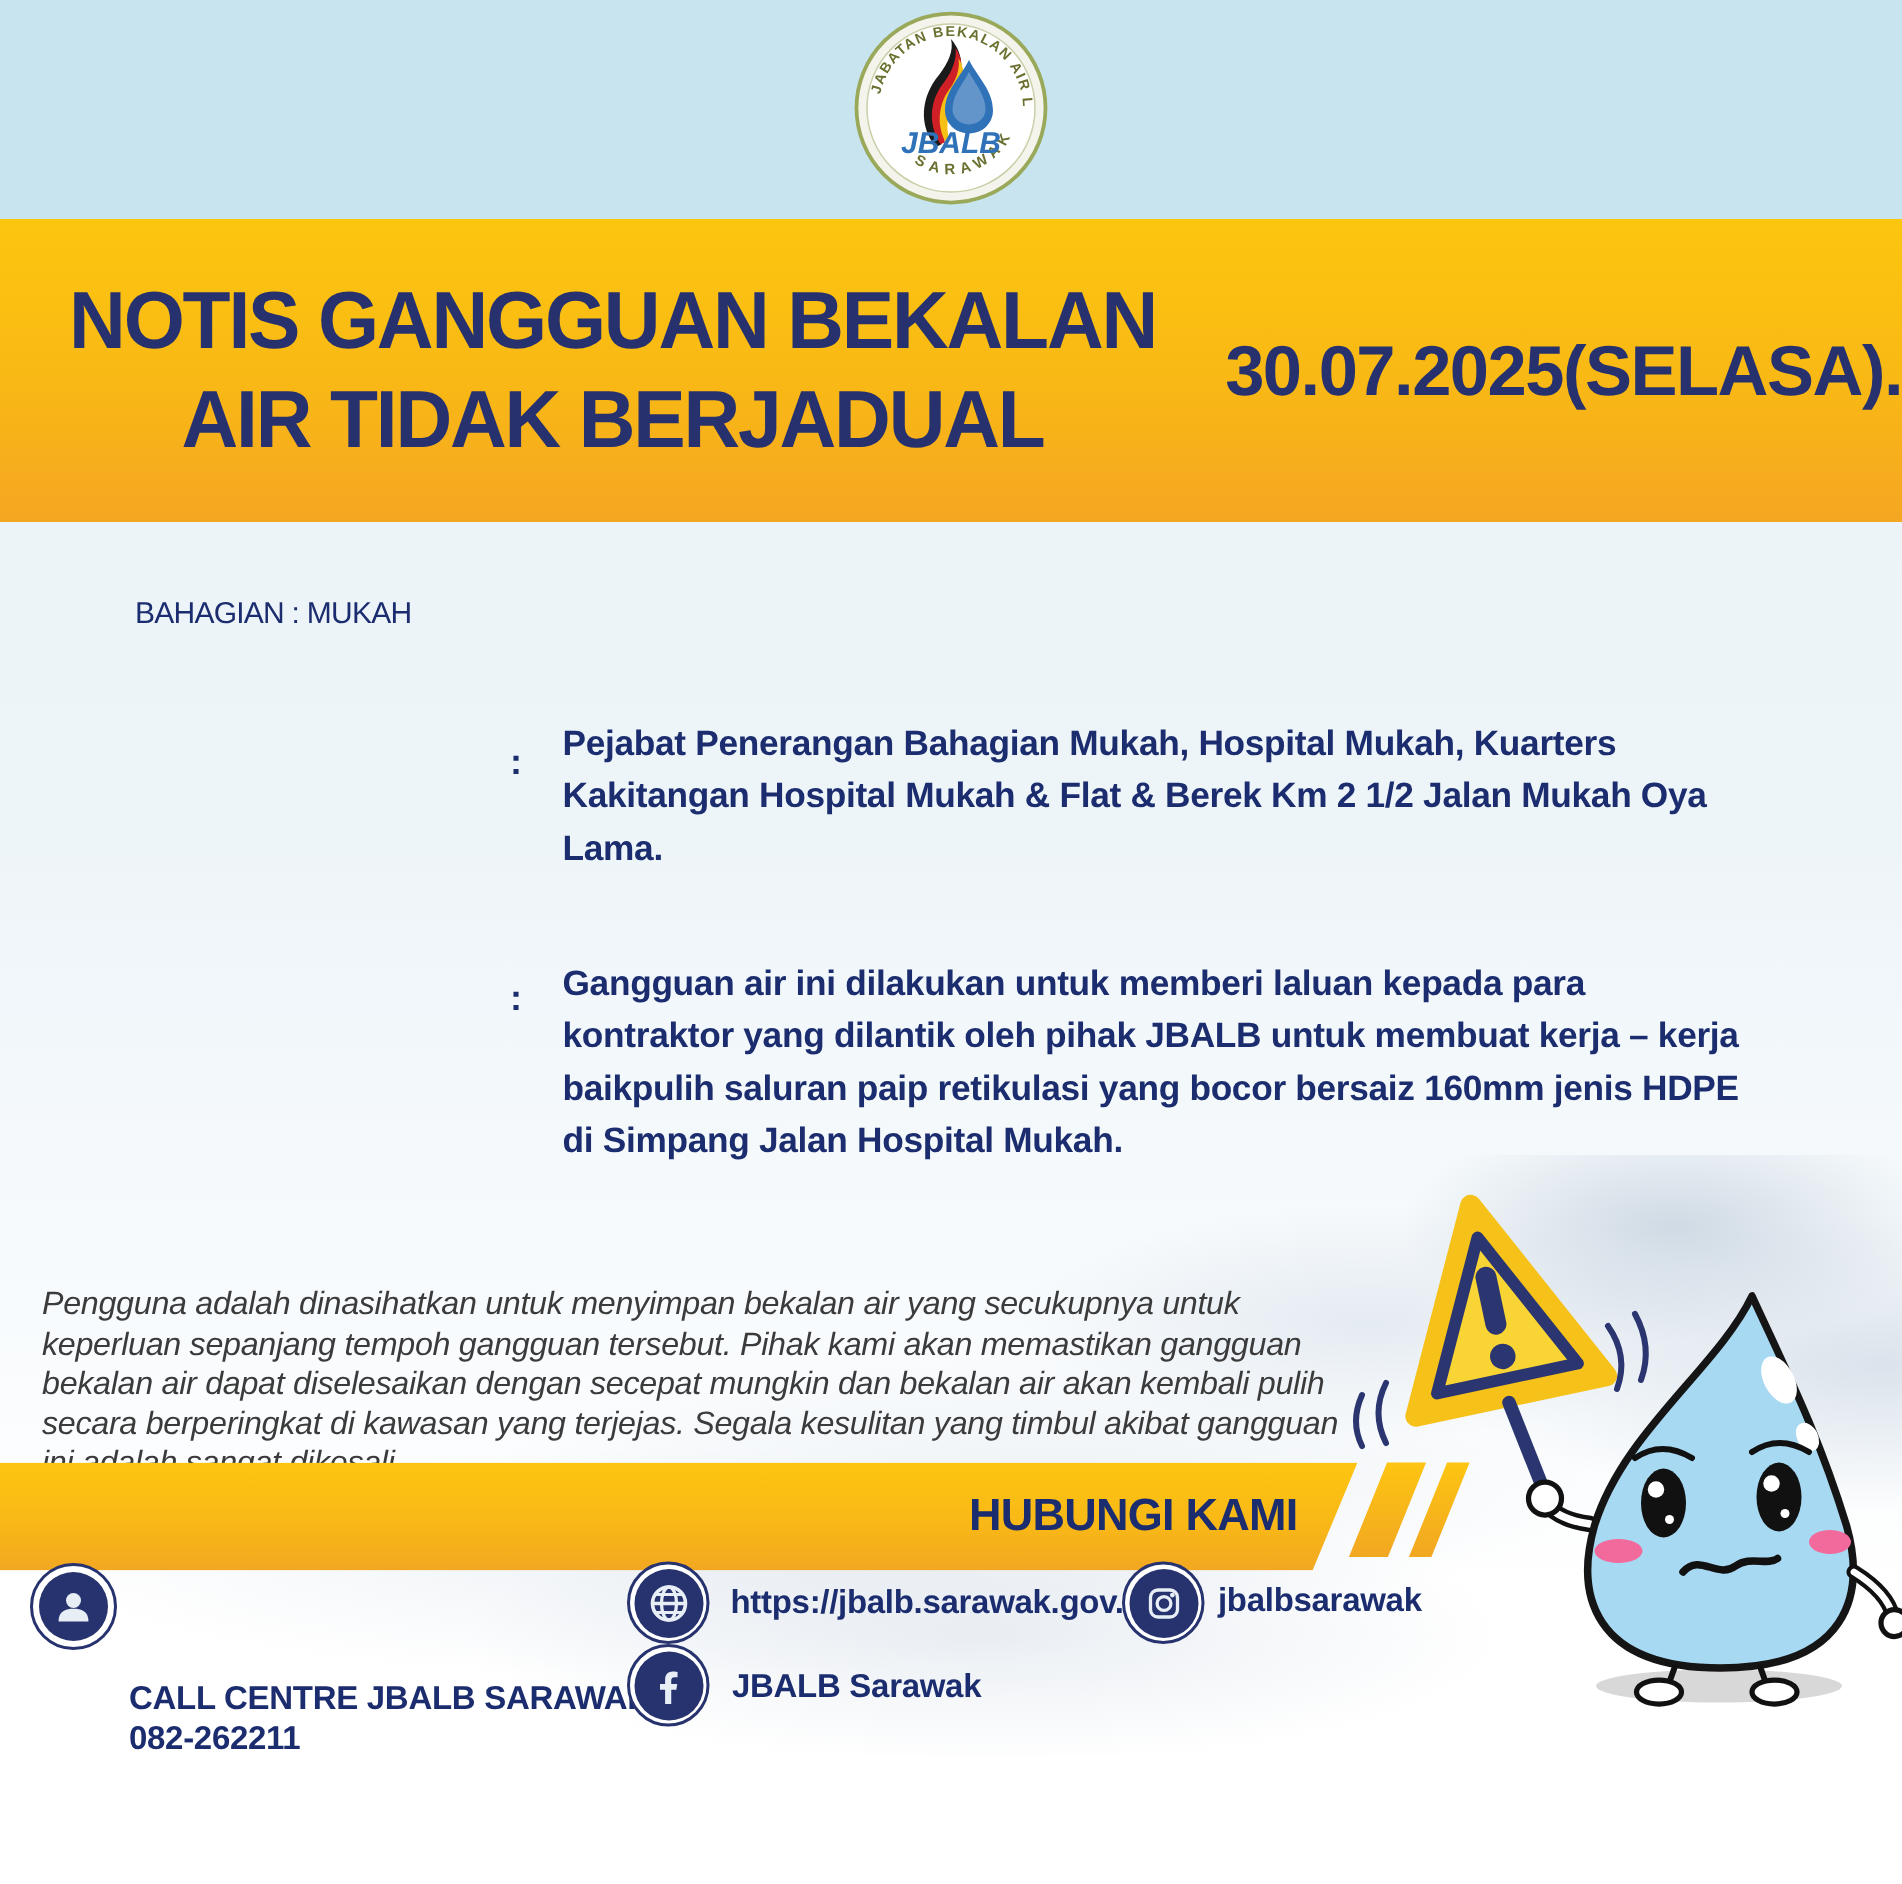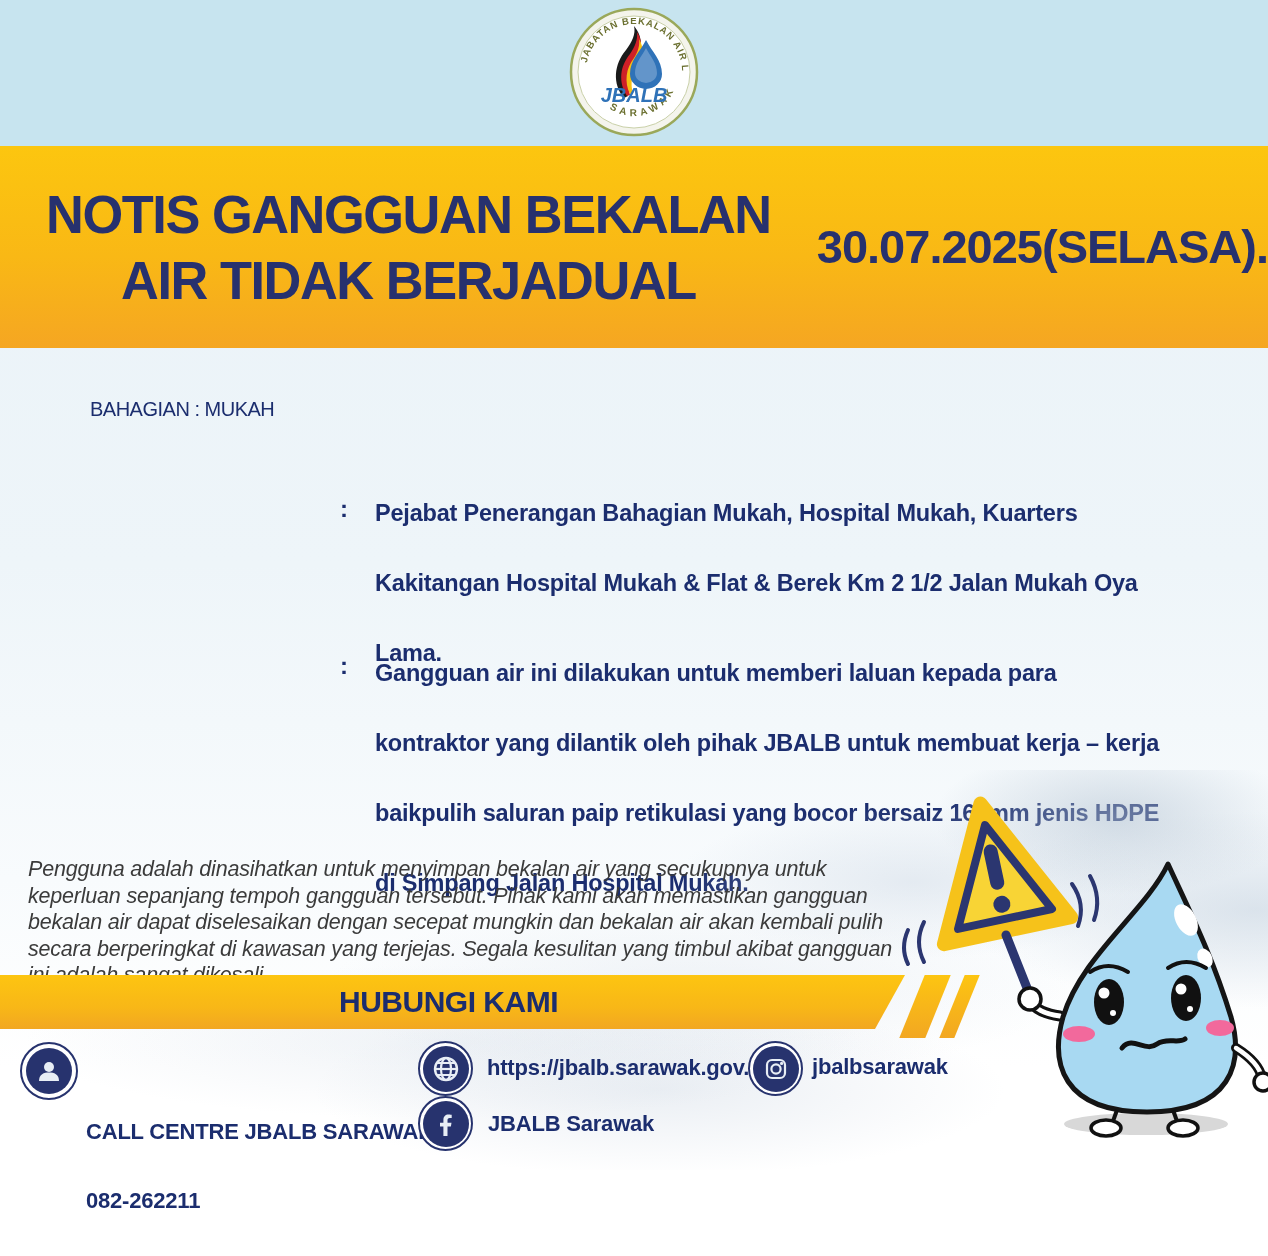--- a/index.html
+++ b/index.html
@@ -20,21 +20,21 @@
     color:#27316e; text-align:center;
   }
   .title-line1 { font-size:54px; font-weight:700; letter-spacing:-1.5px; transform:scaleX(0.97); line-height:66px; }
   .title-line2, .title-line3 { font-size:47px; font-weight:700; letter-spacing:-1px; line-height:62px; }
   
   .region-bahagian { position:absolute; top:398px; left:90px; font-size:20px; font-weight:400; color:#1b2d6e; letter-spacing:-0.5px; }
   .region-daerah   { position:absolute; top:398px; left:790px; font-size:32px; font-weight:700; color:#1b2d6e; letter-spacing:-0.5px; }
   
   .detail-label { position:absolute; font-size:26px; font-weight:700; color:#1b2d6e; letter-spacing:-0.5px; }
   .detail-colon { position:absolute; font-size:24px; font-weight:700; color:#1b2d6e; }
-  .detail-value { position:absolute; width:790px; font-size:23.5px; font-weight:700; color:#1b2d6e; line-height:70px; letter-spacing:-0.2px; }
+  .detail-value { position:absolute; width:790px; font-size:23.5px; font-weight:700; color:#1b2d6e; line-height:35px; letter-spacing:-0.2px; }
   .lbl-kawasan { top:493px; left:30px; }
   .col-kawasan { top:495px; left:340px; }
   .val-kawasan { top:478px; left:375px; }
   .lbl-huraian { top:650px; left:25px; }
   .col-huraian { top:652px; left:340px; }
   .val-huraian { top:638px; left:375px; }
   
   .advisory {
     position:absolute; top:856px; left:28px; width:888px;
     font-size:21.5px; font-style:italic; color:#3b3b3b; line-height:26.5px; letter-spacing:-0.2px;
@@ -46,24 +46,24 @@
     background:
       radial-gradient(ellipse 260px 110px at 88% 12%, rgba(176,192,208,.55), rgba(176,192,208,0) 70%),
       radial-gradient(ellipse 420px 140px at 99% 35%, rgba(188,203,218,.50), rgba(188,203,218,0) 70%),
       radial-gradient(ellipse 340px 110px at 72% 28%, rgba(198,210,224,.40), rgba(198,210,224,0) 70%),
       radial-gradient(ellipse 520px 120px at 55% 55%, rgba(203,214,226,.28), rgba(203,214,226,0) 72%),
       radial-gradient(ellipse 600px 110px at 35% 68%, rgba(205,216,228,.30), rgba(205,216,228,0) 70%),
       radial-gradient(ellipse 480px 120px at 52% 80%, rgba(196,208,222,.35), rgba(196,208,222,0) 72%);
   }
   
   .contact-banner {
-    position:absolute; top:975px; left:0; width:905px; height:54px; z-index:3;
+    position:absolute; top:975px; left:0; width:905px; height:72px; z-index:3;
     background:linear-gradient(180deg,#fdc511 0%, #f8b717 60%, #f2a722 100%);
     clip-path:polygon(0 0, 100% 0, calc(100% - 30px) 100%, 0 100%);
-    display:flex; align-items:center; justify-content:center;padding-left:32px;
+    display:flex; align-items:center; justify-content:flex-end;padding-left:32px;
   }
   .contact-heading { font-size:30px; font-weight:700; color:#1b2d6e; letter-spacing:-0.5px; padding-right:40px; }
   .stripe { position:absolute; top:975px; height:63px; z-index:3; background:linear-gradient(180deg,#fdc511,#f2a722); transform:skewX(-22deg); }
   .stripe-1 { left:912px; width:26px; }
   .stripe-2 { left:952px; width:15px; }
   
   .icon-ring {
     position:absolute; border-radius:50%; background:#ffffff; border:2px solid #27336e; z-index:4;
     display:flex; align-items:center; justify-content:center;
   }
@@ -71,21 +71,21 @@
   .ring-person    { top:1042px; left:20px;  width:58px; height:58px; }
   .ring-globe     { top:1041px; left:418px; width:55px; height:55px; }
   .ring-facebook  { top:1096px; left:418px; width:55px; height:55px; }
   .ring-instagram { top:1041px; left:748px; width:55px; height:55px; }
   .core-lg { width:46px; height:46px; }
   .contact-text { position:absolute; font-size:22px; font-weight:700; color:#1b2d6e; z-index:4; letter-spacing:-0.2px; }
   .txt-website   { top:1055px; left:487px; }
   .txt-facebook  { top:1111px; left:488px; }
   .txt-instagram { top:1054px; left:812px; }
   .txt-call1 { top:1119px; left:86px; }
-  .txt-call2 { top:1146px; left:86px;margin-top:42px; }
+  .txt-call2 { top:1146px; left:86px; }
   
   .mascot-svg { position:absolute; top:772px; left:890px; z-index:5; }
 </style>
 </head>
 <body>
 
 <div class="poster">
 
   <div class="header-band"></div>
   <svg class="logo" width="132" height="132" viewBox="0 0 132 132">

